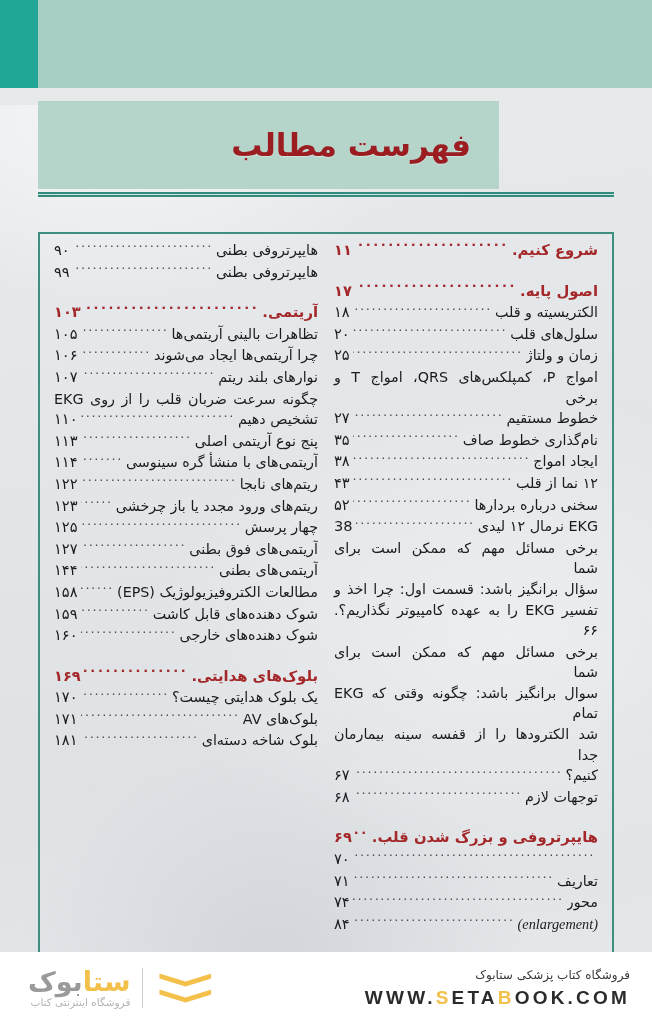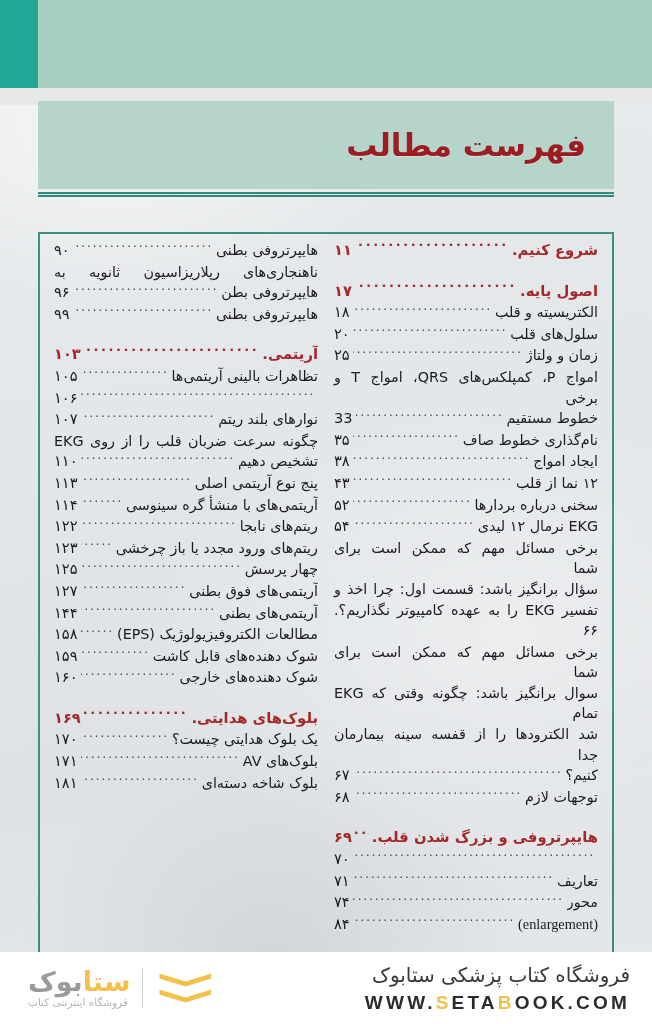--- a/index.html
+++ b/index.html
@@ -35,21 +35,21 @@
     position:absolute;left:0;top:0;width:38px;height:88px;
     background:#20a795;
   }
   .band-gap{
     position:absolute;left:0;top:88px;width:652px;height:17px;
     background:#e6e8ea;
   }
 
   
   .title-plate{
-    position:absolute;left:38px;top:101px;width:576px;height:88px;
+    position:absolute;left:38px;top:101px;width:461px;height:88px;
     background:#b5d5ca;
   }
   .title-text{
     position:absolute;right:28px;top:50%;transform:translateY(-50%);
     color:#9b1d22;
     font-size:31px;font-weight:bold;
     letter-spacing:.5px;
     text-shadow:0 1px 1px rgba(255,255,255,.35);
     white-space:nowrap;
   }
@@ -144,21 +144,21 @@
     white-space:normal;
     word-spacing:1px;
   }
   .entry .tail{
     display:flex;flex-direction:row;align-items:baseline;width:100%;
   }
   .entry .tail .label{flex:0 1 auto;}
 
   .spacer{display:block;height:19px;}
 
-  .latin{font-family:"Liberation Serif","DejaVu Serif",serif;}
+  .latin{font-family:"Liberation Serif","DejaVu Serif",serif;font-style:italic;}
 
   
   .footer{
     position:absolute;left:0;bottom:0;width:652px;height:72px;
     background:#ffffff;
     display:flex;flex-direction:row;align-items:center;
   }
   .footer-logo{
     position:absolute;left:28px;top:50%;transform:translateY(-50%);
     display:flex;flex-direction:row;align-items:center;
@@ -171,37 +171,37 @@
   }
   .chev{
     width:52px;height:13px;
     background:#f3c14b;
     clip-path:polygon(0 0, 50% 62%, 100% 0, 100% 38%, 50% 100%, 0 38%);
   }
   .logo-divider{
     width:1px;height:40px;background:#cfcfcf;margin:0 12px;
   }
   .logo-words{
-    display:flex;flex-direction:column;align-items:flex-end;
+    display:flex;flex-direction:column;
   }
   .logo-main{
     font-size:27px;font-weight:bold;color:#f3c14b;
     line-height:1;letter-spacing:1px;
     position:relative;
   }
   .logo-main .grey{color:#9a9a9a;}
   .logo-sub{
     font-size:10.5px;color:#b4b4b4;margin-top:1px;letter-spacing:.3px;
   }
   .footer-right{
     position:absolute;right:22px;top:50%;transform:translateY(-50%);
     text-align:right;
   }
   .footer-fa{
-    font-size:20px;color:#3a3a3a;letter-spacing:.2px;margin-bottom:5px;
+    font-size:12px;color:#3a3a3a;letter-spacing:.2px;margin-bottom:5px;
   }
   .footer-url{
     font-size:19px;font-weight:bold;color:#2b2b2b;
     letter-spacing:3.2px;
     font-family:"Liberation Sans",sans-serif;
     direction:ltr;
   }
   .footer-url .hl{color:#f3c14b;}
 </style>
 </head>
@@ -258,21 +258,21 @@
             <span class="label">زمان و ولتاژ</span>
             <span class="leader"></span>
             <span class="page">۲۵</span>
           </span>
         </div>
         <div class="entry">
           <span class="wrapline">امواج P، کمپلکس‌های QRS، امواج T و برخی</span>
           <span class="tail">
             <span class="label">خطوط مستقیم</span>
             <span class="leader"></span>
-            <span class="page">33</span>
+            <span class="page">۲۷</span>
           </span>
         </div>
         <div class="entry">
           <span class="row">
             <span class="label">نام‌گذاری خطوط صاف</span>
             <span class="leader"></span>
             <span class="page">۳۵</span>
           </span>
         </div>
         <div class="entry">
@@ -293,21 +293,21 @@
           <span class="row">
             <span class="label">سخنی درباره بردارها</span>
             <span class="leader"></span>
             <span class="page">۵۲</span>
           </span>
         </div>
         <div class="entry">
           <span class="row">
             <span class="label">EKG نرمال ۱۲ لیدی</span>
             <span class="leader"></span>
-            <span class="page">۵۴</span>
+            <span class="page">38</span>
           </span>
         </div>
         <div class="entry">
           <span class="wrapline">برخی مسائل مهم که ممکن است برای شما</span>
           <span class="wrapline">سؤال برانگیز باشد: قسمت اول: چرا اخذ و</span>
           <span class="wrapline">تفسیر EKG را به عهده کامپیوتر نگذاریم؟. ۶۶</span>
         </div>
         <div class="entry">
           <span class="wrapline">برخی مسائل مهم که ممکن است برای شما</span>
           <span class="wrapline">سوال برانگیز باشد: چگونه وقتی که EKG تمام</span>
@@ -363,28 +363,20 @@
       </div>
     <div class="col col-left">
         <div class="entry">
           <span class="row">
             <span class="label">هایپرتروفی بطنی</span>
             <span class="leader"></span>
             <span class="page">۹۰</span>
           </span>
         </div>
         <div class="entry">
-          <span class="wrapline">ناهنجاری‌های رپلاریزاسیون ثانویه به</span>
-          <span class="tail">
-            <span class="label">هایپرتروفی بطن</span>
-            <span class="leader"></span>
-            <span class="page">۹۶</span>
-          </span>
-        </div>
-        <div class="entry">
           <span class="row">
             <span class="label">هایپرتروفی بطنی</span>
             <span class="leader"></span>
             <span class="page">۹۹</span>
           </span>
         </div>
         <span class="spacer"></span>
         <div class="entry heading">
           <span class="row">
             <span class="label">آریتمی.</span>
@@ -394,20 +386,21 @@
         </div>
         <div class="entry">
           <span class="row">
             <span class="label">تظاهرات بالینی آریتمی‌ها</span>
             <span class="leader"></span>
             <span class="page">۱۰۵</span>
           </span>
         </div>
         <div class="entry">
           <span class="row">
+            <span class="label">چرا آریتمی‌ها ایجاد می‌شوند</span>
             <span class="leader"></span>
             <span class="page">۱۰۶</span>
           </span>
         </div>
         <div class="entry">
           <span class="row">
             <span class="label">نوارهای بلند ریتم</span>
             <span class="leader"></span>
             <span class="page">۱۰۷</span>
           </span>

